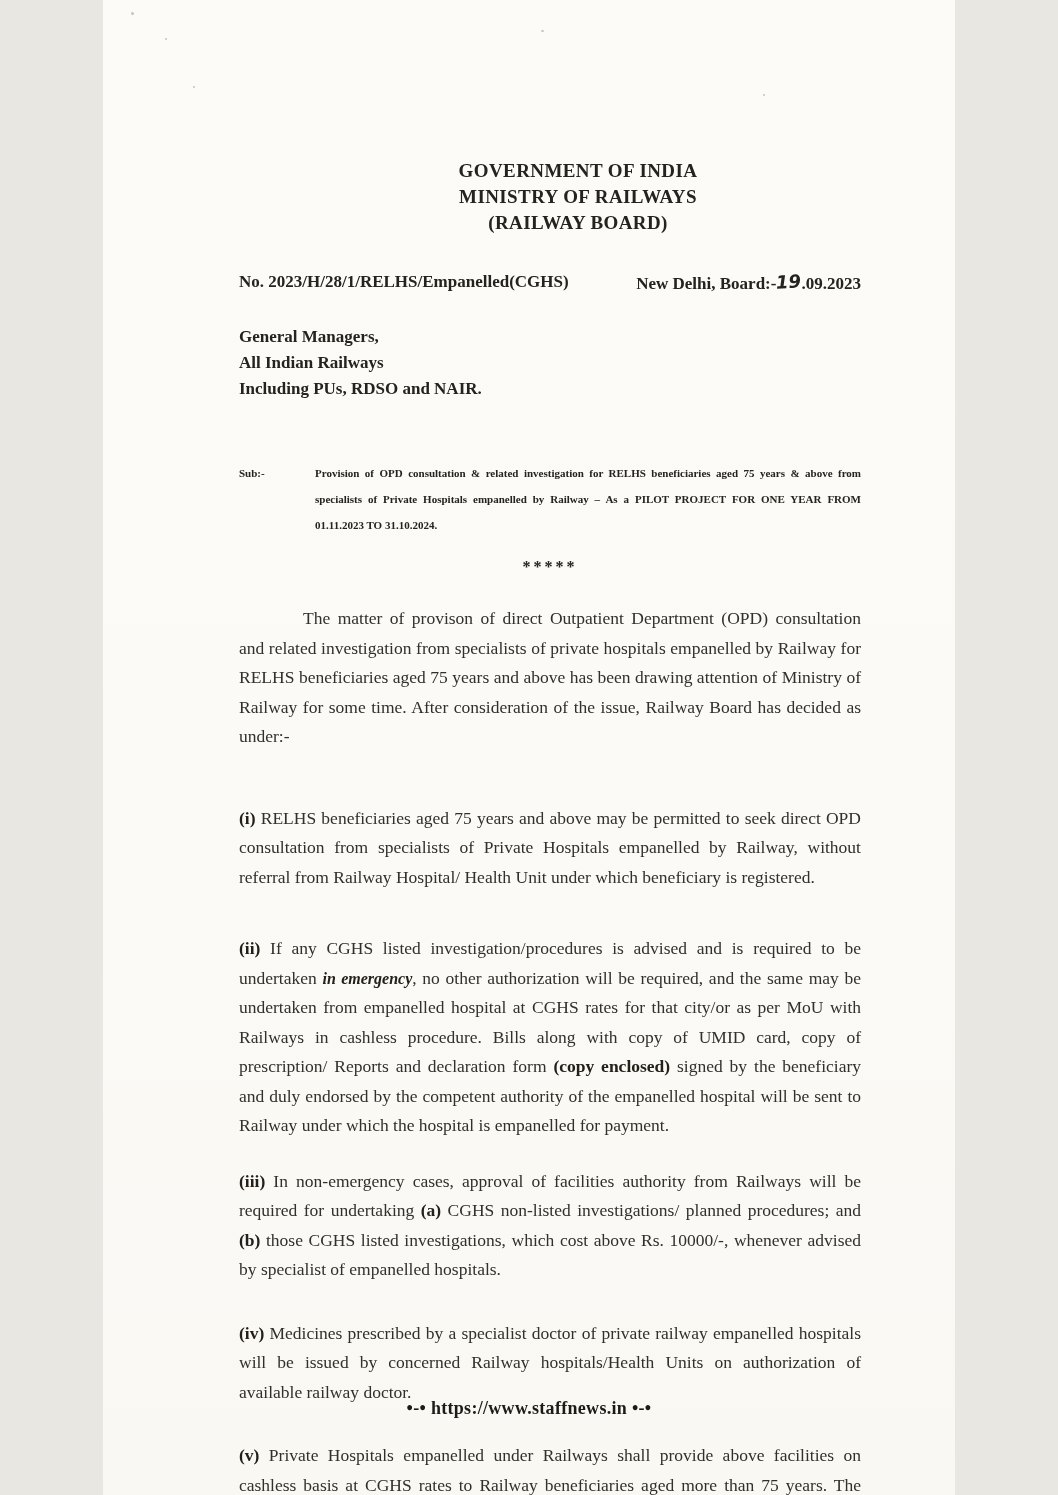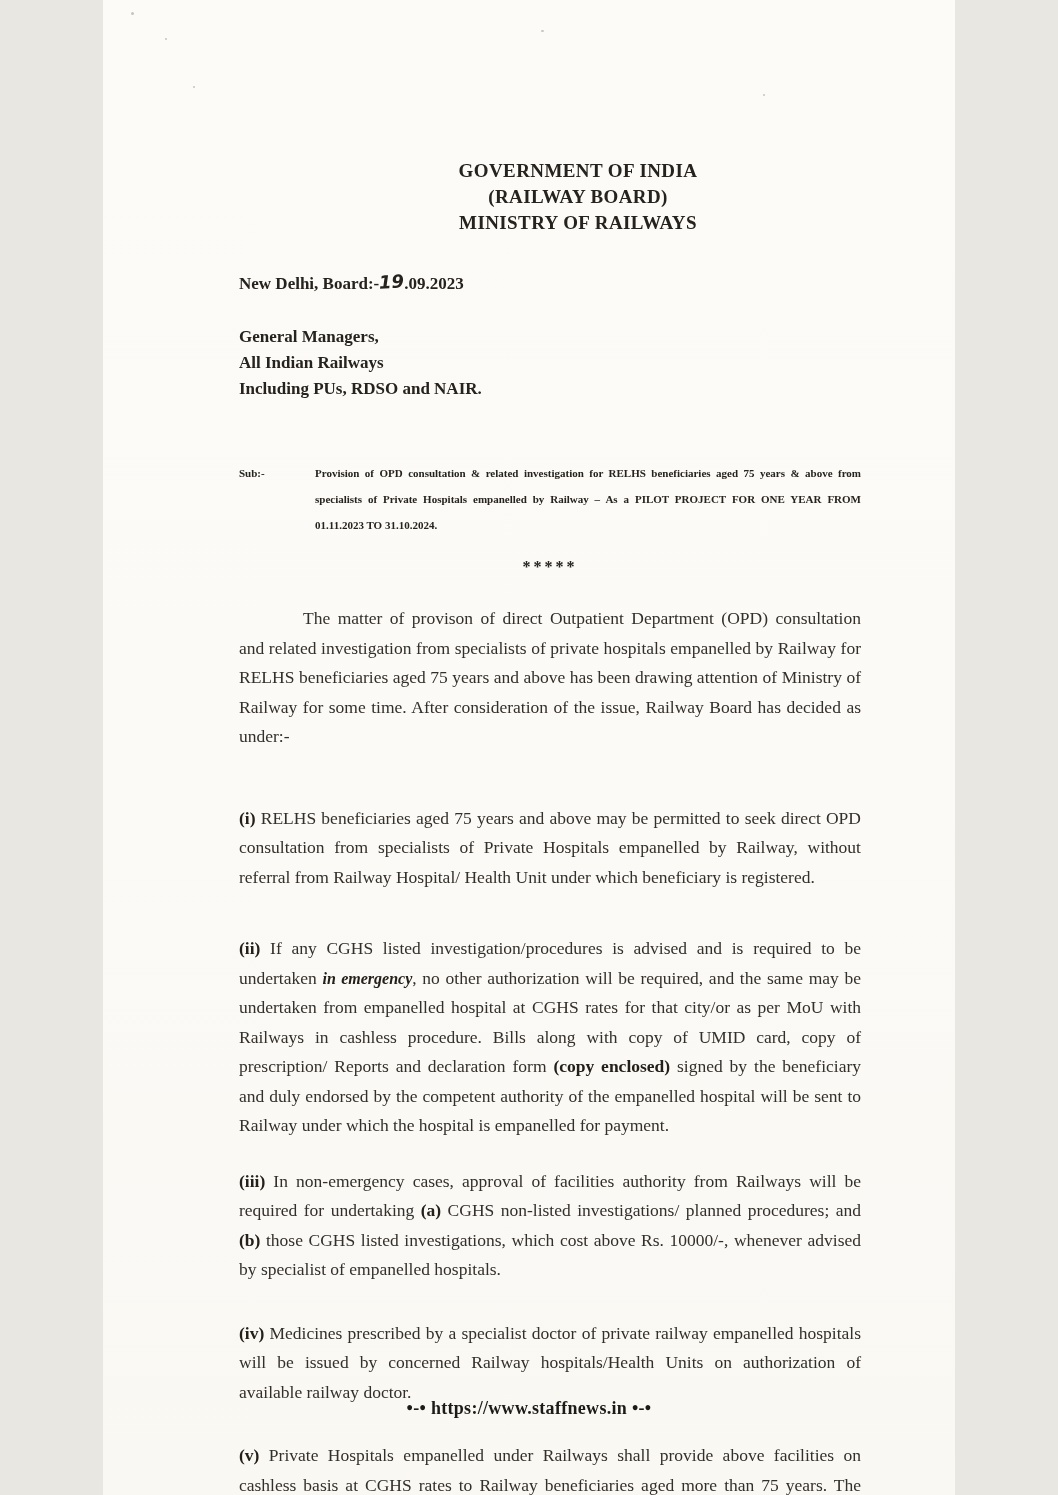--- a/index.html
+++ b/index.html
@@ -121,25 +121,26 @@
   <span class="speck" style="left:62px; top:38px; width:2px; height:2px;"></span>
   <span class="speck" style="left:438px; top:30px; width:3px; height:2px;"></span>
   <span class="speck" style="left:938px; top:34px; width:3px; height:2px;"></span>
   <span class="speck" style="left:660px; top:94px; width:2px; height:2px;"></span>
   <span class="speck" style="left:90px; top:86px; width:2px; height:2px;"></span>
 
   <div class="content">
 
     <div class="letterhead">
       <div>GOVERNMENT OF INDIA</div>
+      <div>MINISTRY OF RAILWAYS</div>
       <div>(RAILWAY BOARD)</div>
-      <div>MINISTRY OF RAILWAYS</div>
     </div>
 
     <div class="ref-row">
+      <span>No. 2023/H/28/1/RELHS/Empanelled(CGHS)</span>
       <span><span>New Delhi, Board:-</span><span class="handwritten">19</span><span>.09.2023</span></span>
     </div>
 
     <div class="addressee">
       <div>General Managers,</div>
       <div>All Indian Railways</div>
       <div>Including PUs, RDSO and NAIR.</div>
     </div>
 
     <div class="subject-row">

